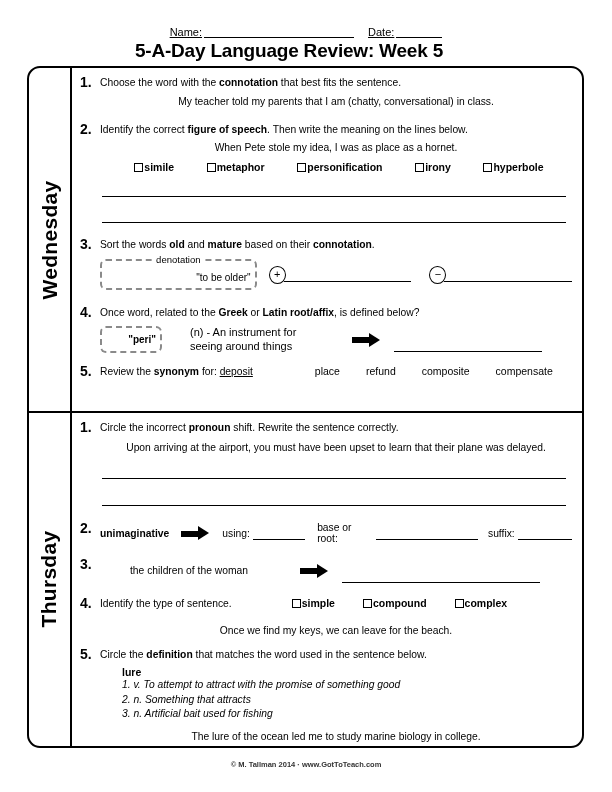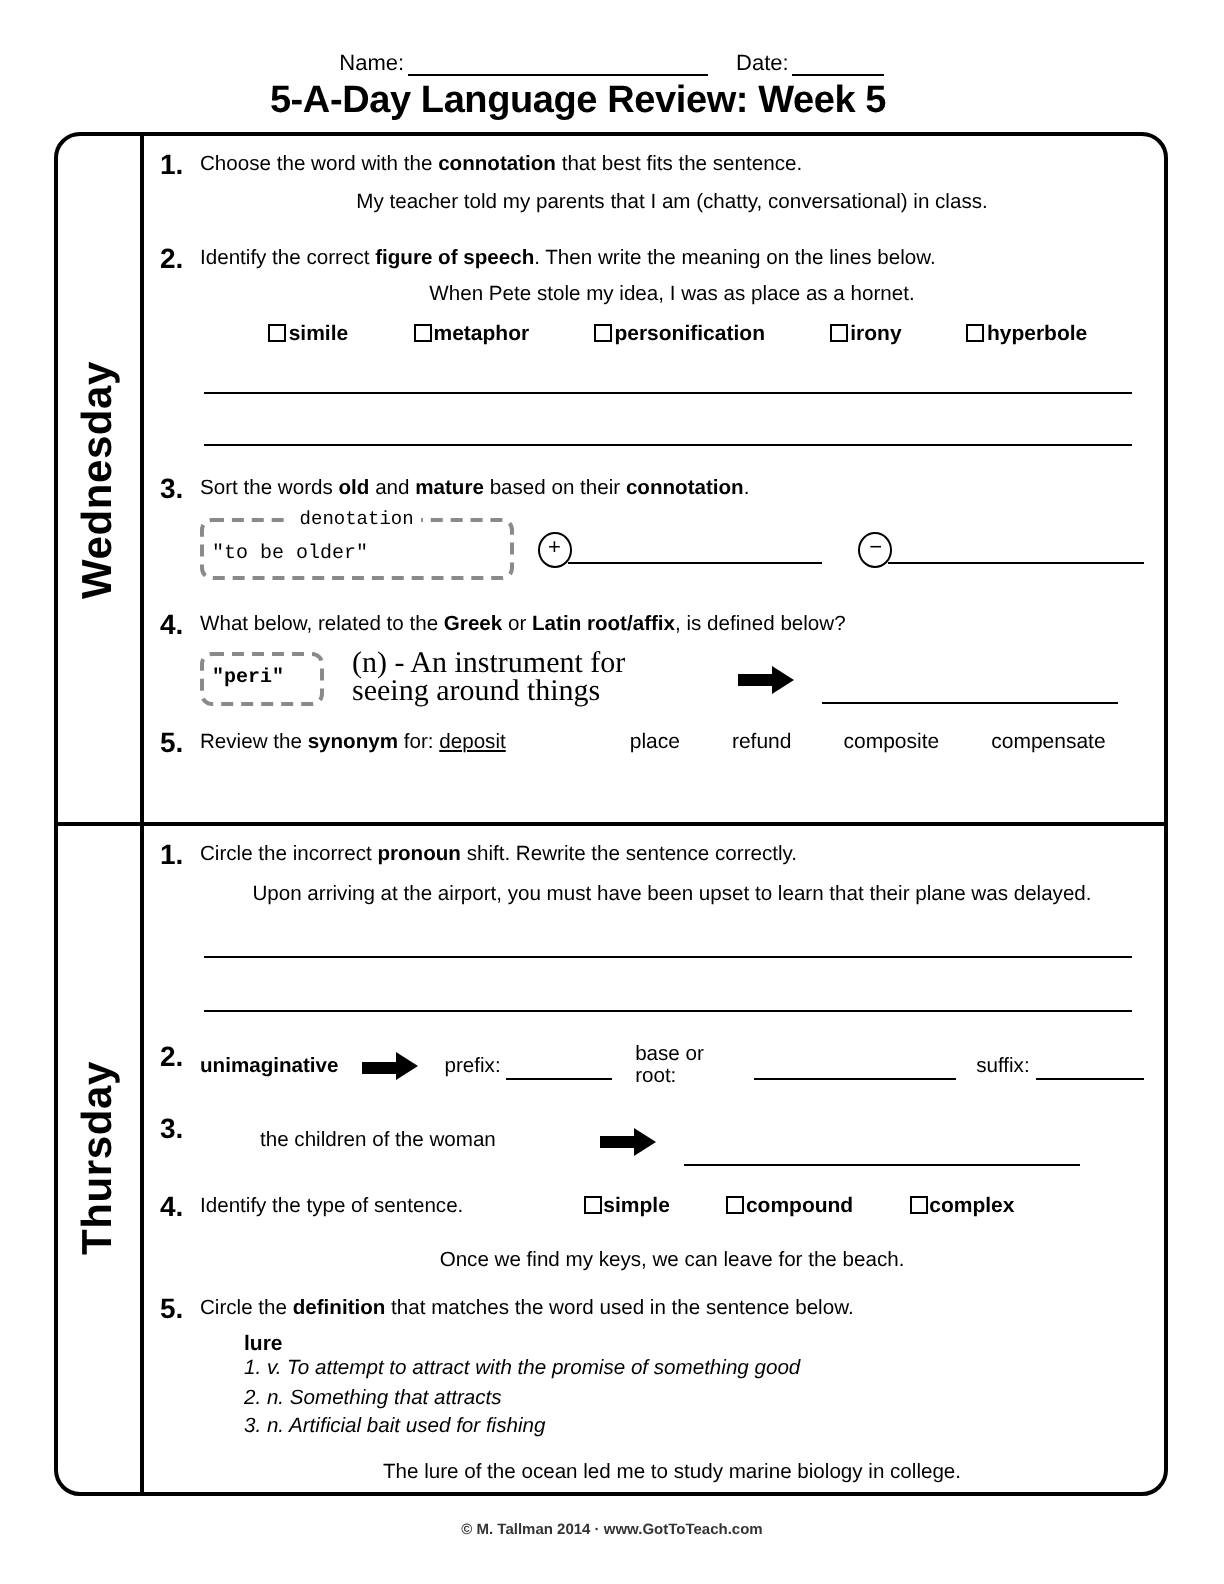--- a/index.html
+++ b/index.html
@@ -21,21 +21,21 @@
     position: absolute;
     top: 18px;
     left: 0;
     width: 612px;
     height: 20px;
     display: flex;
     justify-content: center;
     align-items: flex-end;
     font-size: 11px;
   }
-  .namebar .lbl { margin-right: 2px; }
+  .namebar .lbl { margin-right: 2px; text-decoration: underline; }
   .rule-name {
     display: inline-block;
     width: 150px;
     border-bottom: 1.4px solid #000;
     height: 12px;
     margin-right: 14px;
   }
   .rule-date {
     display: inline-block;
     width: 46px;
@@ -152,24 +152,23 @@
     margin-right: 1px;
     vertical-align: -1px;
   }
 
   
   .dashbox {
     border: 2px dashed #8a8a8a;
     border-radius: 6px;
     display: inline-block;
     box-sizing: border-box;
-    text-align: left;
+    text-align: right;
     font-size: 10px;
     color: #000;
-    font-family: Liberation Mono, monospace;
   }
   .denbox {
     width: 165px;
     padding: 11px 4px 5px 4px;
     position: relative;
   }
   .denbox-legend {
     position: absolute;
     top: -7px;
     left: 50%;
@@ -309,24 +308,24 @@
         </div>
         <span class="signcircle" style="margin-left:12px;">+</span>
         <span class="sortline" style="width:135px; margin-left:-2px;"></span>
         <span class="signcircle" style="margin-left:18px;">−</span>
         <span class="sortline" style="width:135px; margin-left:-2px;"></span>
       </div>
     </div>
 
     <div class="q" style="margin-top:16px;">
       <span class="qnum">4.</span>
-      <div class="qtext"><span>What below, related to the </span><span class="b">Greek</span><span> or </span><span class="b">Latin root/affix</span><span>, is defined below?</span></div>
+      <div class="qtext"><span>Once word, related to the </span><span class="b">Greek</span><span> or </span><span class="b">Latin root/affix</span><span>, is defined below?</span></div>
       <div style="display:flex; align-items:center; margin-top:6px;">
         <div class="dashbox peribox">"peri"</div>
-        <div style="margin-left:14px; font-size:15px; line-height:13.5px;font-family:Liberation Serif, serif;">
+        <div style="margin-left:28px; font-size:11px; line-height:13.5px;">
           <div>(n) - An instrument for</div>
           <div>seeing around things</div>
         </div>
         <span class="arrow" style="margin-left:56px;"></span>
         <span class="inline-blank" style="width:148px; margin-left:12px; margin-top:12px;"></span>
       </div>
     </div>
 
     <div class="q" style="margin-top:12px;">
       <span class="qnum">5.</span>
@@ -354,21 +353,21 @@
       <div class="sent" style="margin-top:7px;">Upon arriving at the airport, you must have been upset to learn that their plane was delayed.</div>
       <div class="writeline" style="margin-top:10px;"></div>
       <div class="writeline" style="margin-top:11px;"></div>
     </div>
 
     <div class="q" style="margin-top:16px;">
       <span class="qnum">2.</span>
       <div style="display:flex; align-items:center; font-size:10.3px;">
         <span class="b">unimaginative</span>
         <span class="arrow" style="margin-left:12px;"></span>
-        <span style="margin-left:12px;">prefix:</span>
+        <span style="margin-left:12px;">using:</span>
         <span class="inline-blank" style="width:54px; margin-left:3px;"></span>
         <span style="margin-left:12px;">base or root:</span>
         <span class="inline-blank" style="width:105px; margin-left:3px;"></span>
         <span style="margin-left:10px;">suffix:</span>
         <span class="inline-blank" style="width:56px; margin-left:3px;"></span>
       </div>
     </div>
 
     <div class="q" style="margin-top:14px;">
       <span class="qnum">3.</span>

